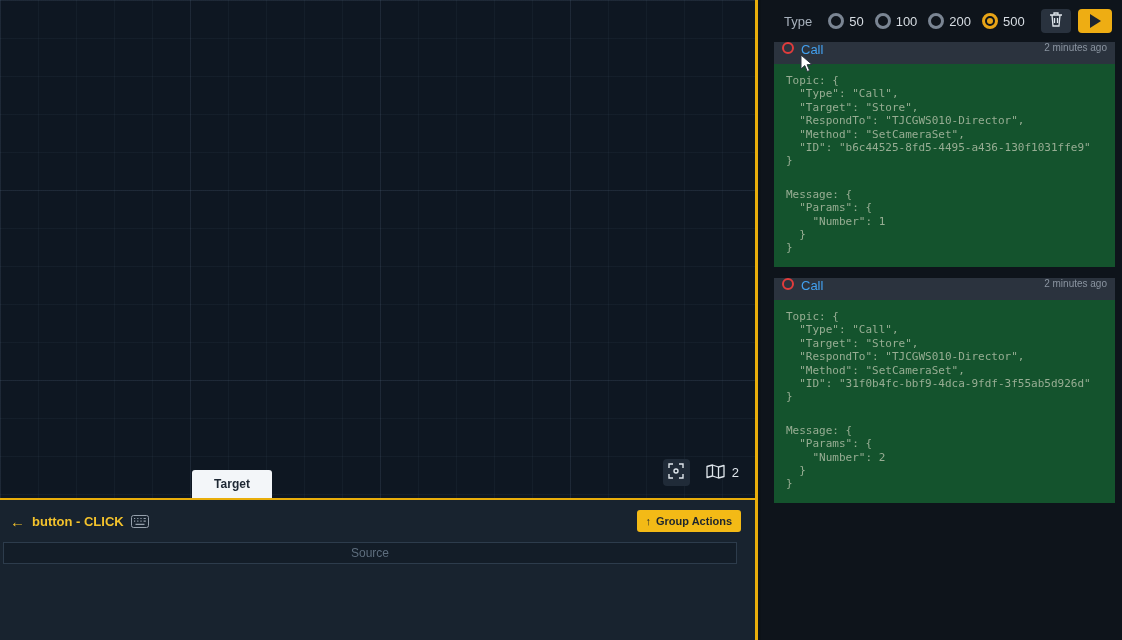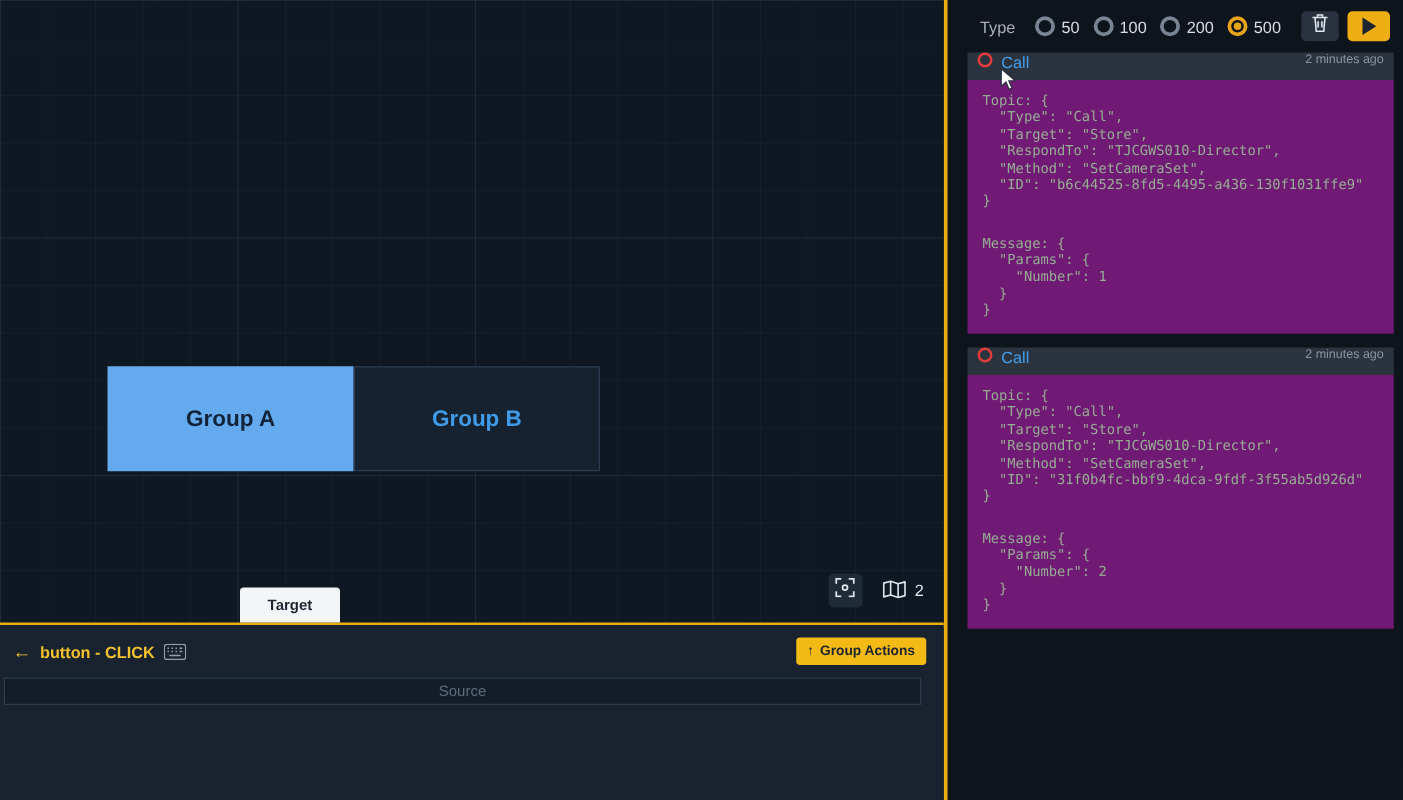--- a/index.html
+++ b/index.html
@@ -94,44 +94,36 @@
     display:flex; align-items:center; justify-content:center; cursor:pointer;
   }
   .play-tri { width:0; height:0; border-left:11px solid #1c2430; border-top:7px solid transparent; border-bottom:7px solid transparent; }
 
   .cards { padding:0 7px 0 13px; }
   .card { margin-bottom:11px; }
   .card-header { height:22px; background:#2b333e; display:flex; padding:0 8px; cursor:pointer; }
   .red-dot { width:12px; height:12px; border:2.5px solid #e23c3c; border-radius:50%; margin-right:7px; flex:none; }
   .card-type { color:#42a0ef; font-size:13px; }
   .card-time { margin-left:auto; color:#8a94a0; font-size:10px; }
-  .card-body { background:#701a75; padding:10px 8px 12px 12px; }
+  .card-body { background:#14532d; padding:10px 8px 12px 12px; }
   .json {
     font-family:"DejaVu Sans Mono", monospace;
     font-size:11px; line-height:13.4px; color:#97ad93; white-space:pre;
   }
   .json.topic { margin-bottom:20px; }
 
   .cursor { position:absolute; left:800px; top:54px; z-index:20; pointer-events:none; }
 </style>
 </head>
 <body>
 
 <div class="left-col">
 
   <div class="canvas">
 
-    <div class="group-row">
-      <div class="group-btn group-a">
-        <span>Group A</span>
-      </div>
-      <div class="group-btn group-b">
-        <span>Group B</span>
-      </div>
-    </div>
 
     <div class="actions-tab">
       <span>Target</span>
     </div>
 
     <div class="canvas-tools">
       <div class="fit-btn">
         <span class="icon">
           <svg width="16" height="16" viewBox="0 0 16 16" fill="none" stroke="#dfe6ec" stroke-width="1.4">
             <path d="M1 5V1h4M11 1h4v4M15 11v4h-4M5 15H1v-4"></path>

